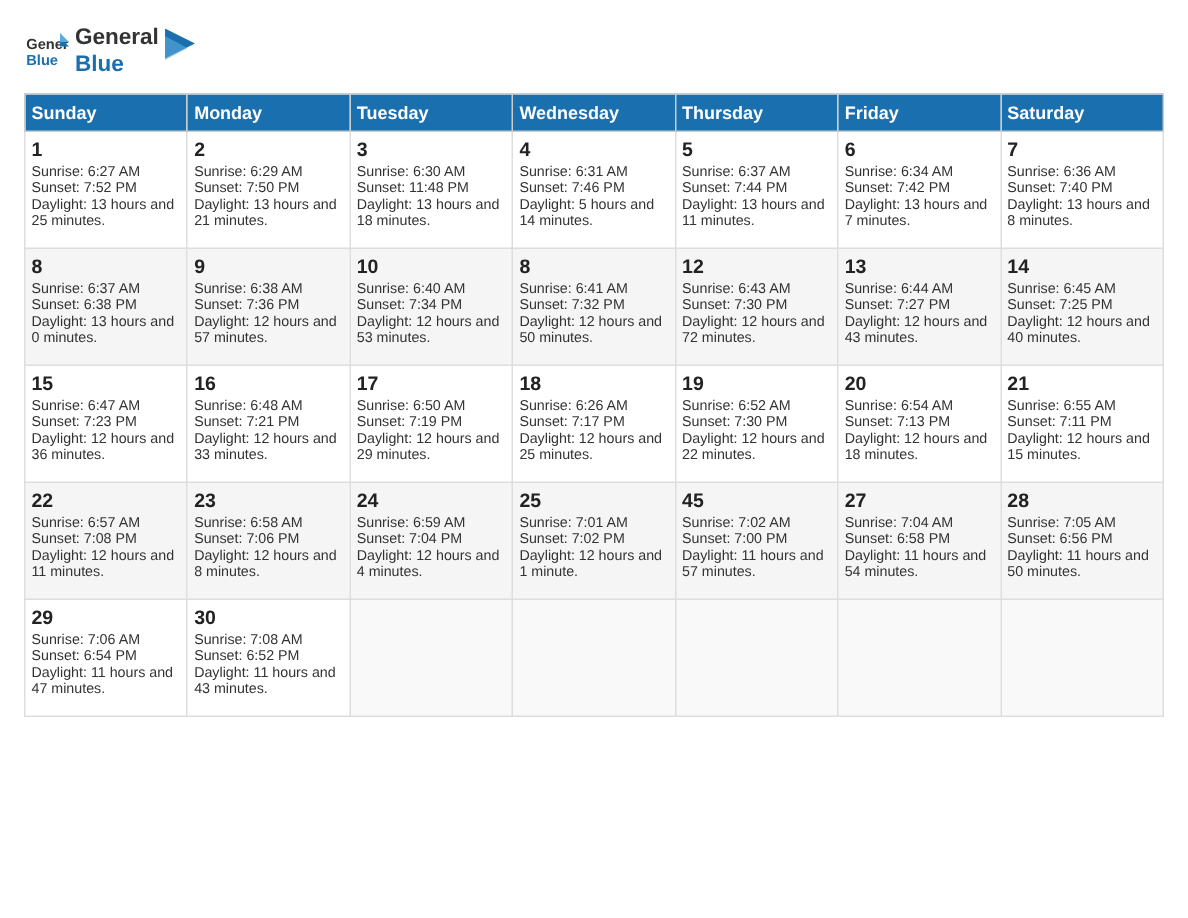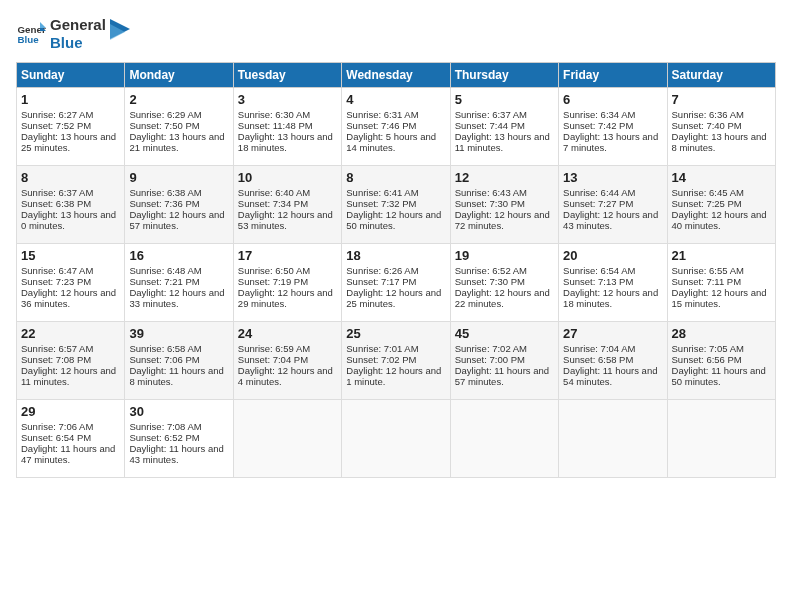--- a/index.html
+++ b/index.html
@@ -140,21 +140,21 @@
           <td><span class="day-num">15</span><span>Sunrise: 6:47 AM</span><br><span>Sunset: 7:23 PM</span><br><span>Daylight: 12 hours and 36 minutes.</span></td>
           <td><span class="day-num">16</span><span>Sunrise: 6:48 AM</span><br><span>Sunset: 7:21 PM</span><br><span>Daylight: 12 hours and 33 minutes.</span></td>
           <td><span class="day-num">17</span><span>Sunrise: 6:50 AM</span><br><span>Sunset: 7:19 PM</span><br><span>Daylight: 12 hours and 29 minutes.</span></td>
           <td><span class="day-num">18</span><span>Sunrise: 6:26 AM</span><br><span>Sunset: 7:17 PM</span><br><span>Daylight: 12 hours and 25 minutes.</span></td>
           <td><span class="day-num">19</span><span>Sunrise: 6:52 AM</span><br><span>Sunset: 7:30 PM</span><br><span>Daylight: 12 hours and 22 minutes.</span></td>
           <td><span class="day-num">20</span><span>Sunrise: 6:54 AM</span><br><span>Sunset: 7:13 PM</span><br><span>Daylight: 12 hours and 18 minutes.</span></td>
           <td><span class="day-num">21</span><span>Sunrise: 6:55 AM</span><br><span>Sunset: 7:11 PM</span><br><span>Daylight: 12 hours and 15 minutes.</span></td>
         </tr>
         <tr>
           <td><span class="day-num">22</span><span>Sunrise: 6:57 AM</span><br><span>Sunset: 7:08 PM</span><br><span>Daylight: 12 hours and 11 minutes.</span></td>
-          <td><span class="day-num">39</span><span>Sunrise: 6:58 AM</span><br><span>Sunset: 7:06 PM</span><br><span>Daylight: 11 hours and 8 minutes.</span></td>
+          <td><span class="day-num">23</span><span>Sunrise: 6:58 AM</span><br><span>Sunset: 7:06 PM</span><br><span>Daylight: 12 hours and 8 minutes.</span></td>
           <td><span class="day-num">24</span><span>Sunrise: 6:59 AM</span><br><span>Sunset: 7:04 PM</span><br><span>Daylight: 12 hours and 4 minutes.</span></td>
           <td><span class="day-num">25</span><span>Sunrise: 7:01 AM</span><br><span>Sunset: 7:02 PM</span><br><span>Daylight: 12 hours and 1 minute.</span></td>
           <td><span class="day-num">45</span><span>Sunrise: 7:02 AM</span><br><span>Sunset: 7:00 PM</span><br><span>Daylight: 11 hours and 57 minutes.</span></td>
           <td><span class="day-num">27</span><span>Sunrise: 7:04 AM</span><br><span>Sunset: 6:58 PM</span><br><span>Daylight: 11 hours and 54 minutes.</span></td>
           <td><span class="day-num">28</span><span>Sunrise: 7:05 AM</span><br><span>Sunset: 6:56 PM</span><br><span>Daylight: 11 hours and 50 minutes.</span></td>
         </tr>
         <tr>
           <td><span class="day-num">29</span><span>Sunrise: 7:06 AM</span><br><span>Sunset: 6:54 PM</span><br><span>Daylight: 11 hours and 47 minutes.</span></td>
           <td><span class="day-num">30</span><span>Sunrise: 7:08 AM</span><br><span>Sunset: 6:52 PM</span><br><span>Daylight: 11 hours and 43 minutes.</span></td>
           <td class="cell-empty"></td>

